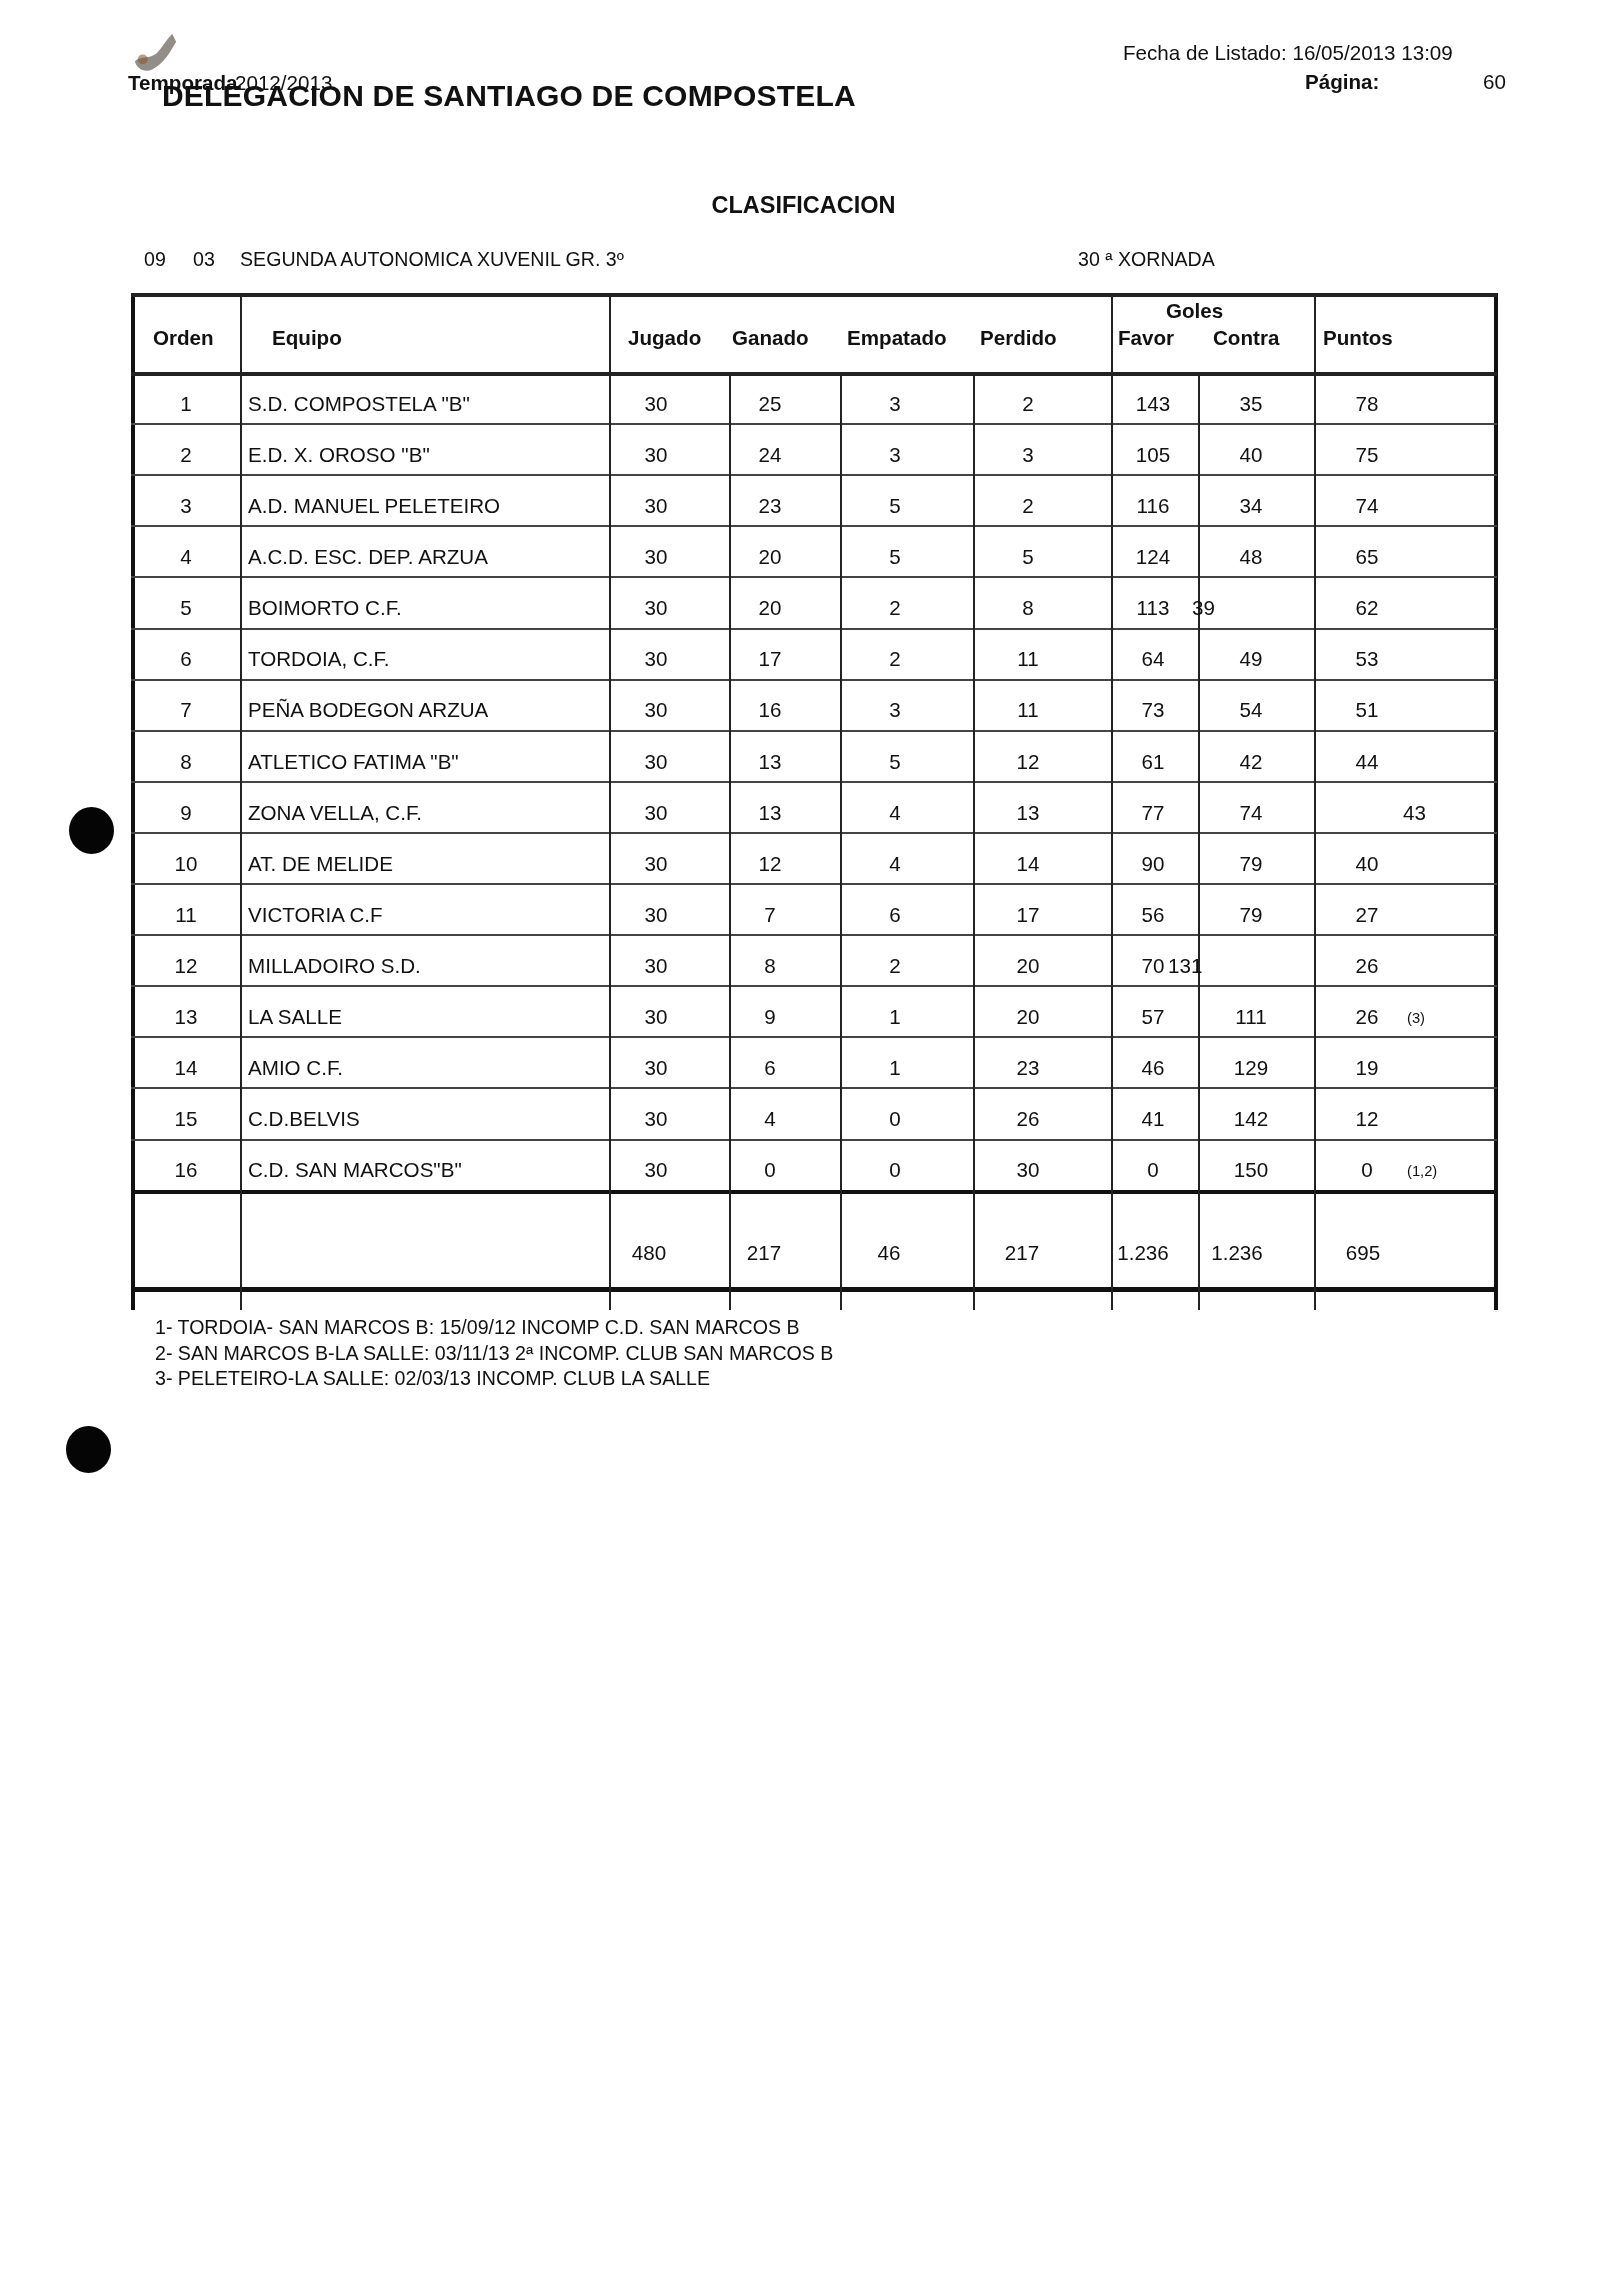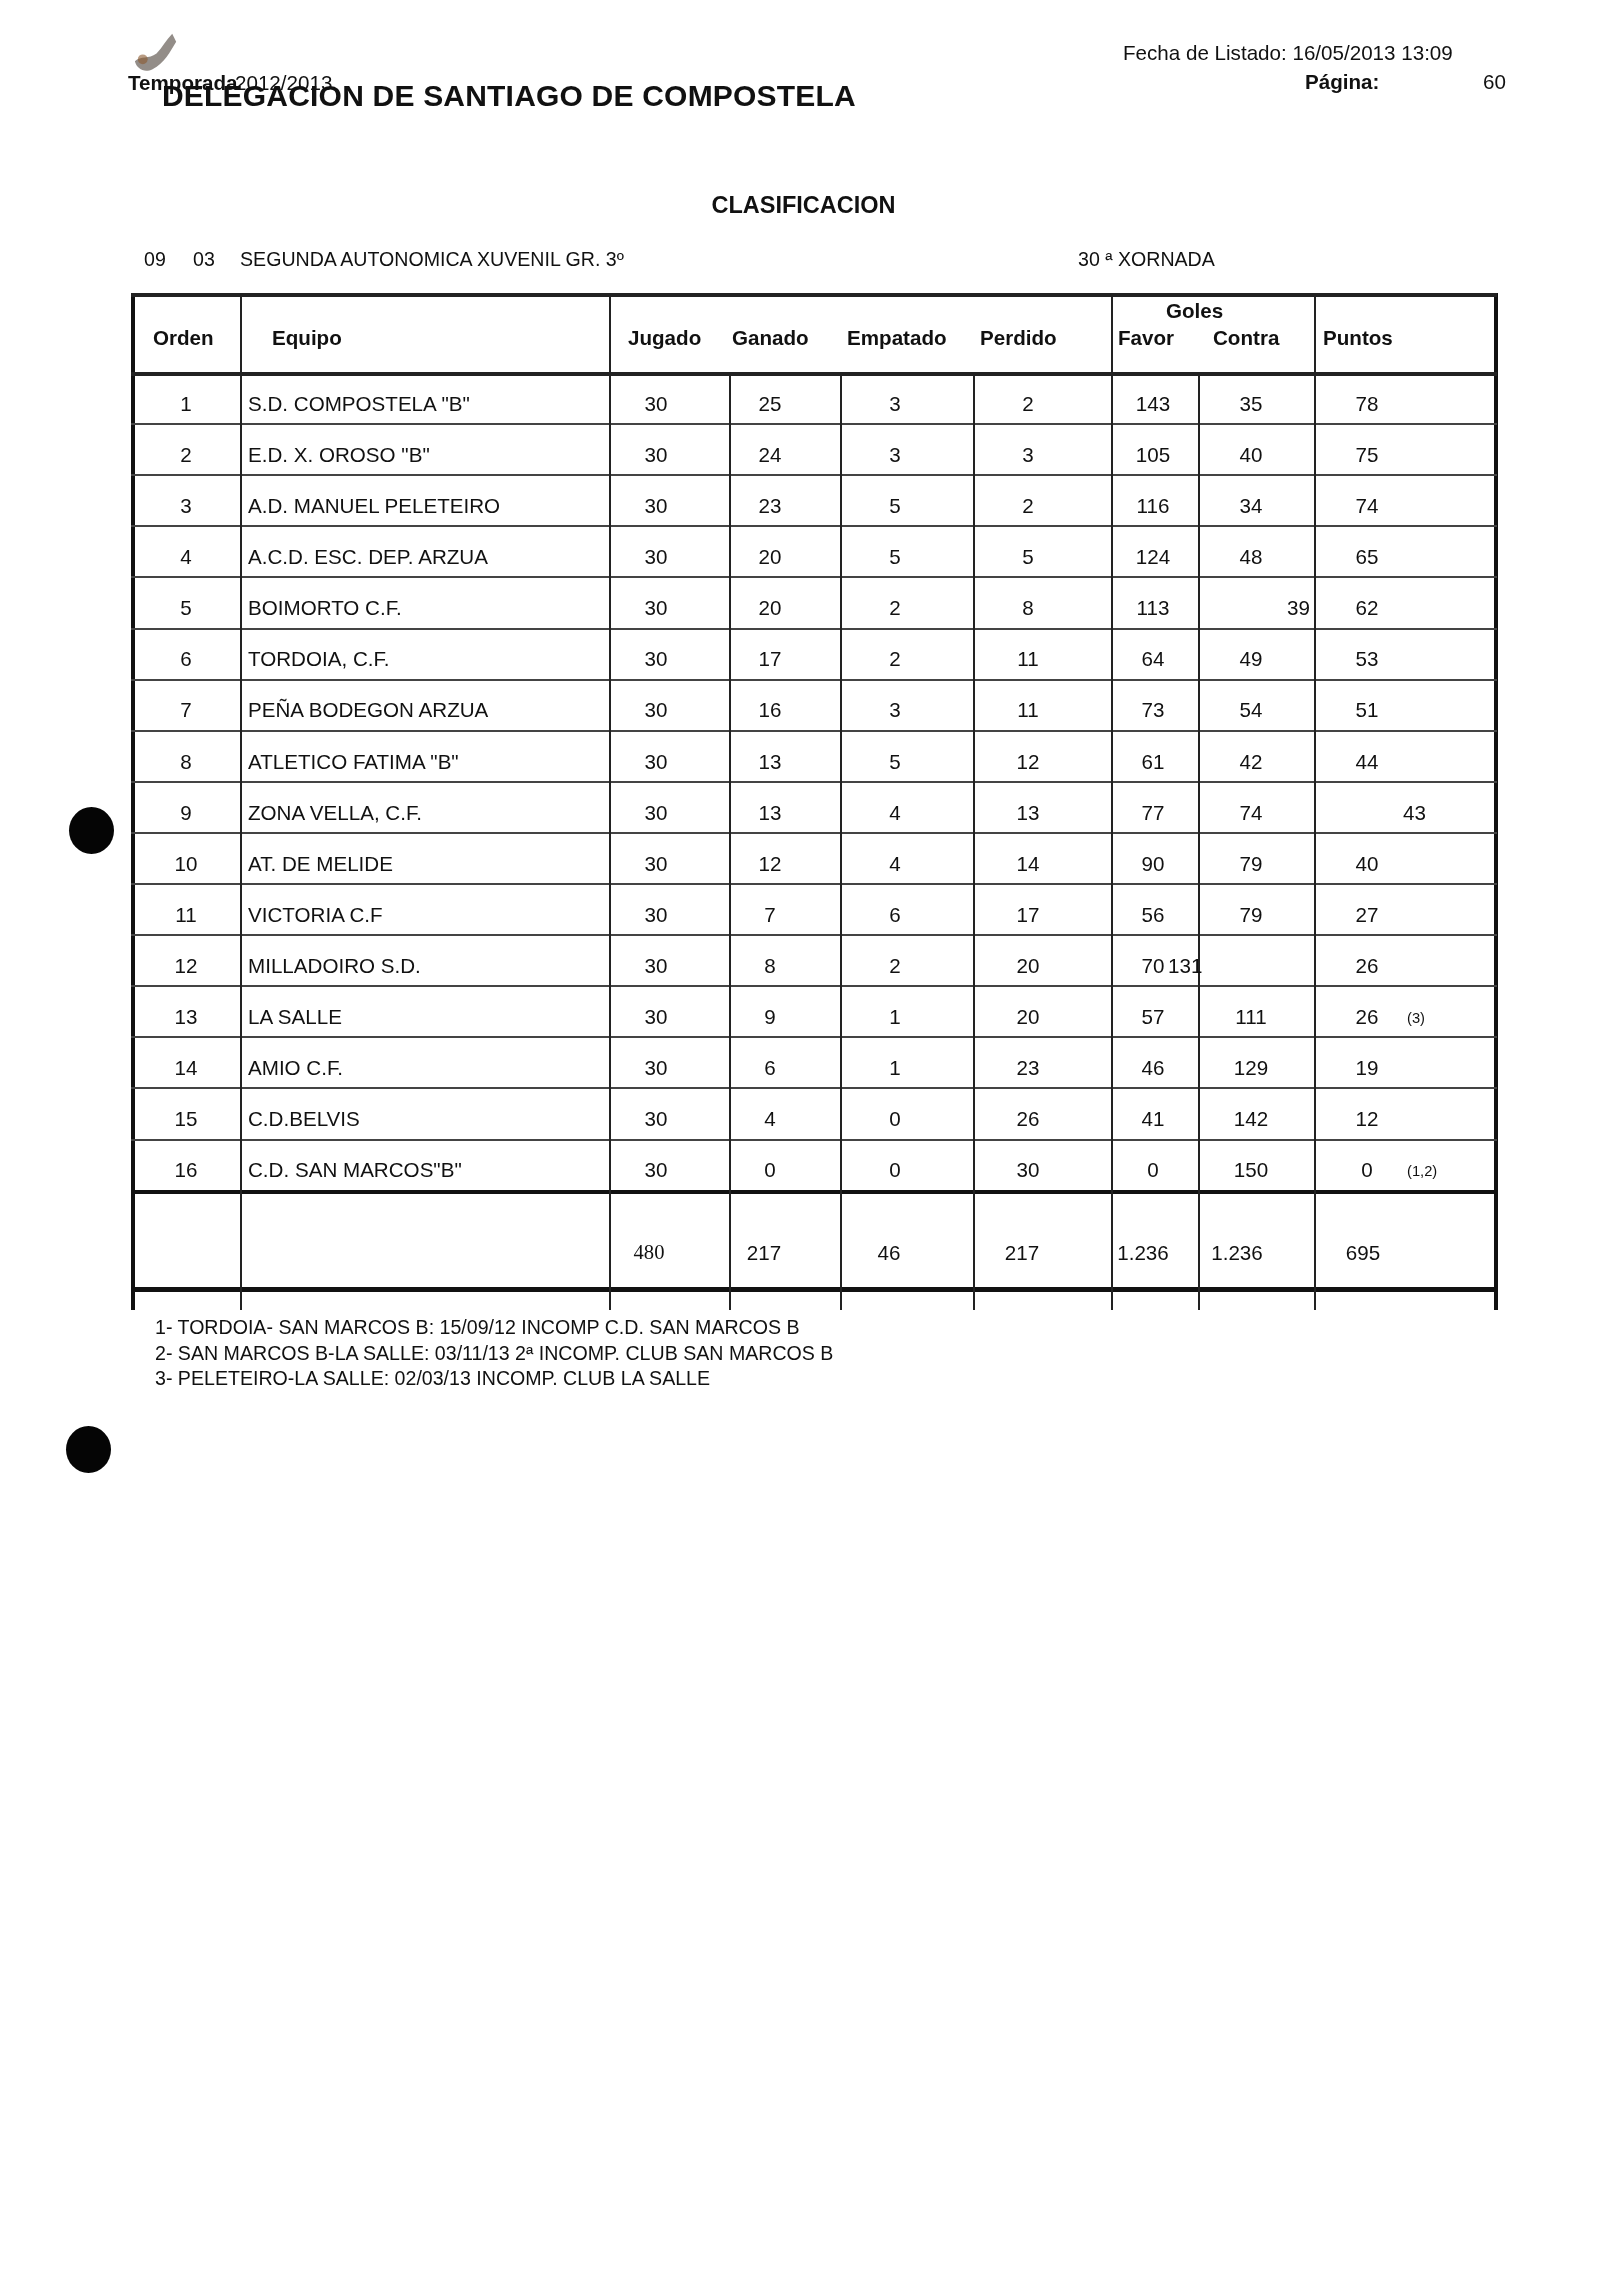--- a/index.html
+++ b/index.html
@@ -142,21 +142,21 @@
       <div class="cell" style="top: 545px; left: 1308px; width: 118px; text-align: center;">65</div>
     </div>
     <div>
       <div class="cell" style="top: 596px; left: 127px; width: 118px; text-align: center;">5</div>
       <div class="cell" style="top: 596px; left: 248px;">BOIMORTO C.F.</div>
       <div class="cell" style="top: 596px; left: 597px; width: 118px; text-align: center;">30</div>
       <div class="cell" style="top: 596px; left: 711px; width: 118px; text-align: center;">20</div>
       <div class="cell" style="top: 596px; left: 836px; width: 118px; text-align: center;">2</div>
       <div class="cell" style="top: 596px; left: 969px; width: 118px; text-align: center;">8</div>
       <div class="cell" style="top: 596px; left: 1094px; width: 118px; text-align: center;">113</div>
-      <div class="cell" style="top: 596px; left: 1192px; width: 118px; text-align: right;">39</div>
+      <div class="cell" style="top: 596px; left: 1192px; width: 118px; text-align: left;">39</div>
       <div class="cell" style="top: 596px; left: 1308px; width: 118px; text-align: center;">62</div>
     </div>
     <div>
       <div class="cell" style="top: 647px; left: 127px; width: 118px; text-align: center;">6</div>
       <div class="cell" style="top: 647px; left: 248px;">TORDOIA, C.F.</div>
       <div class="cell" style="top: 647px; left: 597px; width: 118px; text-align: center;">30</div>
       <div class="cell" style="top: 647px; left: 711px; width: 118px; text-align: center;">17</div>
       <div class="cell" style="top: 647px; left: 836px; width: 118px; text-align: center;">2</div>
       <div class="cell" style="top: 647px; left: 969px; width: 118px; text-align: center;">11</div>
       <div class="cell" style="top: 647px; left: 1094px; width: 118px; text-align: center;">64</div>
@@ -269,21 +269,21 @@
       <div class="cell" style="top: 1158px; left: 597px; width: 118px; text-align: center;">30</div>
       <div class="cell" style="top: 1158px; left: 711px; width: 118px; text-align: center;">0</div>
       <div class="cell" style="top: 1158px; left: 836px; width: 118px; text-align: center;">0</div>
       <div class="cell" style="top: 1158px; left: 969px; width: 118px; text-align: center;">30</div>
       <div class="cell" style="top: 1158px; left: 1094px; width: 118px; text-align: center;">0</div>
       <div class="cell" style="top: 1158px; left: 1192px; width: 118px; text-align: center;">150</div>
       <div class="cell" style="top: 1158px; left: 1308px; width: 118px; text-align: center;">0</div>
       <div class="note-mark" style="left: 1407px; top: 1163px;">(1,2)</div>
     </div>
     <div>
-      <div class="cell" style="left: 590px; width: 118px; text-align: center; top: 1241px; font-family: Liberation Serif, serif;">480</div>
+      <div class="cell" style="left: 590px; width: 118px; text-align: center; top: 1241px;">480</div>
       <div class="cell" style="left: 705px; width: 118px; text-align: center; top: 1241px;">217</div>
       <div class="cell" style="left: 830px; width: 118px; text-align: center; top: 1241px;">46</div>
       <div class="cell" style="left: 963px; width: 118px; text-align: center; top: 1241px;">217</div>
       <div class="cell" style="left: 1084px; width: 118px; text-align: center; top: 1241px;">1.236</div>
       <div class="cell" style="left: 1178px; width: 118px; text-align: center; top: 1241px;">1.236</div>
       <div class="cell" style="left: 1304px; width: 118px; text-align: center; top: 1241px;">695</div>
     </div>
   </div>
 
 <div id="footnotes">

